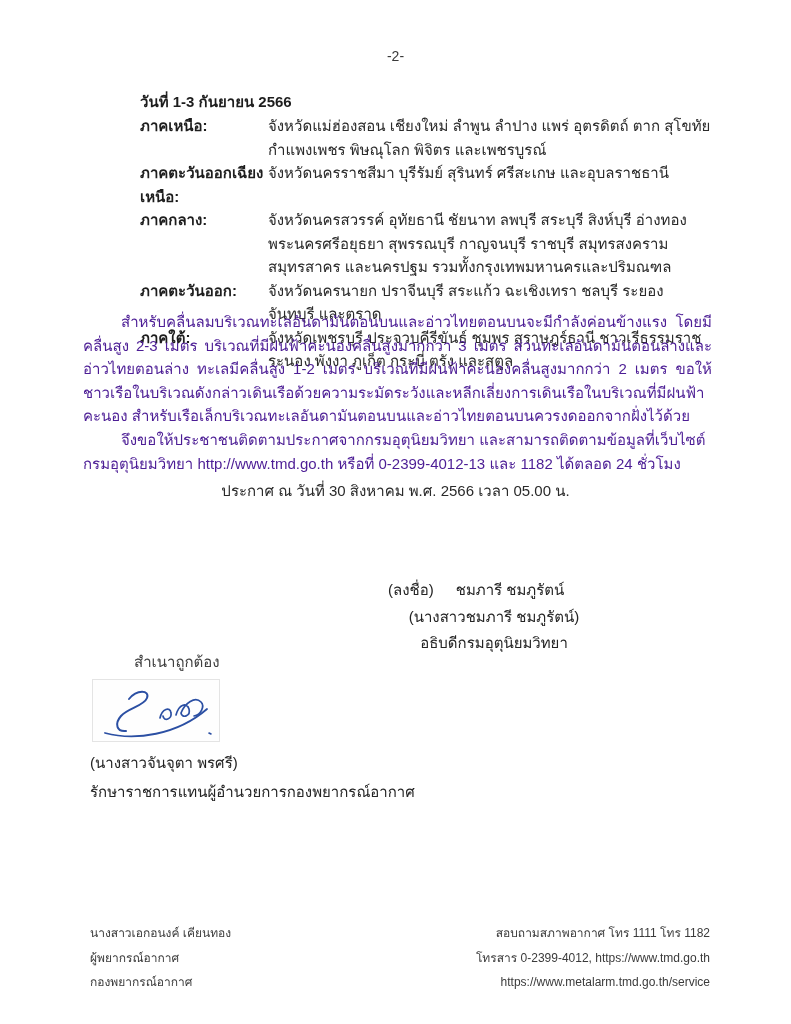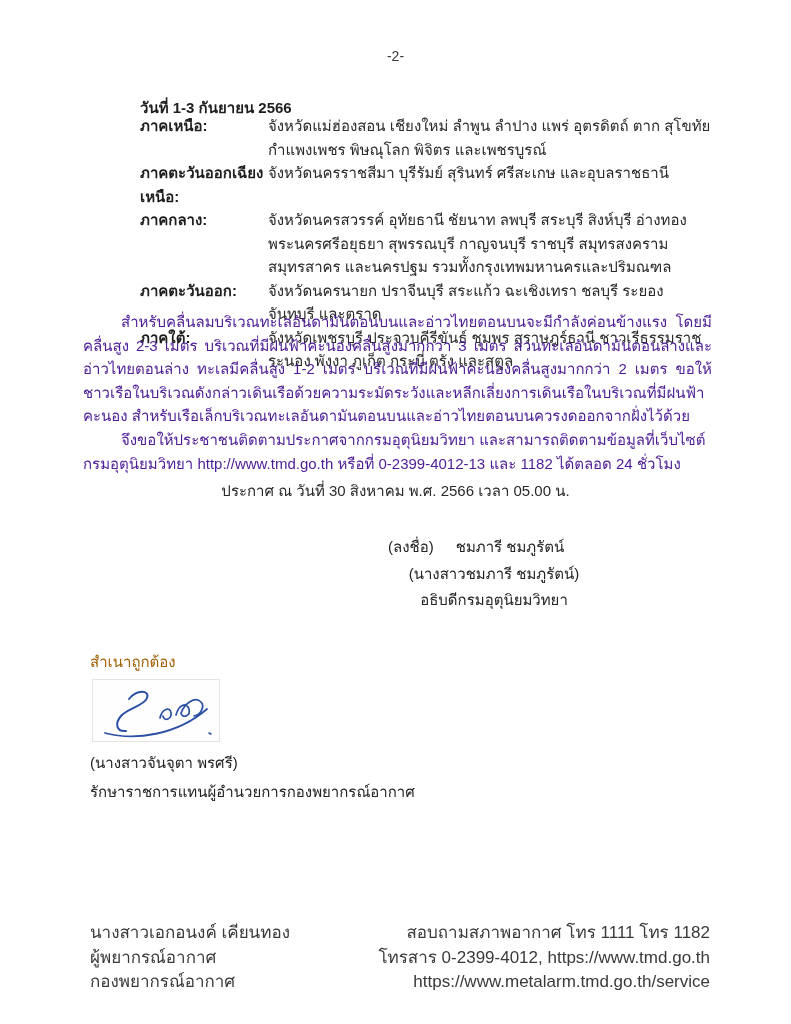--- a/index.html
+++ b/index.html
@@ -4,46 +4,46 @@
 <style>
   html,body { margin:0; padding:0; background:#e8e8e8; }
   .page {
     position:relative; width:791px; height:1024px; margin:0 auto;
     background:#ffffff; overflow:hidden;
     font-family:"Liberation Sans","DejaVu Sans",sans-serif;
     font-size:15px; line-height:23.5px; color:#242424;
   }
   .abs { position:absolute; }
   .pagenum { top:45px; left:0; right:0; text-align:center; font-size:14px; color:#3a3a3a; }
-  .dateheading { left:140px; top:96px; font-weight:bold; color:#1d1d1d; }
+  .dateheading { left:140px; top:90px; font-weight:bold; color:#1d1d1d; }
   .regions {
     left:140px; top:114px; width:574px;
     display:grid; grid-template-columns:128px 1fr;
   }
   .r-label { font-weight:bold; color:#1d1d1d; }
   .r-val { color:#2a2a2a; }
   .bodypara { left:83px; width:629px; text-indent:38px; text-align:justify; color:#4c1d95; }
   .para1 { top:310px; }
   .para2 { top:392px; text-align:left;margin-top:36px; }
   .centerline { left:0; right:0; text-align:center; color:#2a2a2a;margin-top:28px; }
   .issued { top:451px; }
   .nextissue { top:478px; }
   .signatory { left:388px; top:534px; width:212px; line-height:26.5px; }
-  .sigline1 { display:flex; gap:22px; white-space:nowrap; }
+  .sigline1 { display:flex; gap:22px; white-space:nowrap;margin-top:43px; }
   .sigcenter { text-align:center; white-space:nowrap; }
   .cert { left:90px; top:650px; }
-  .certlabel { color:#a16207; }
+  .certlabel { color:#404040;margin-left:44px; }
   .sigbox {
     margin-top:5px; margin-left:2px; width:126px; height:61px;
     border:1px solid #e4e4e4; background:#fefefe;
     display:flex; align-items:center; justify-content:center;
   }
   .certname { margin-top:9px; }
   .certtitle { margin-top:6px; }
-  .footcol { top:921px; font-size:17px; line-height:24.5px; color:#3a3a3a; }
+  .footcol { top:921px; font-size:12px; line-height:24.5px; color:#3a3a3a; }
   .footleft { left:90px; }
   .footright { right:81px; text-align:right; }
 </style>
 </head>
 <body>
 
 <div class="page">
 
   <div class="abs pagenum">-2-</div>
 

